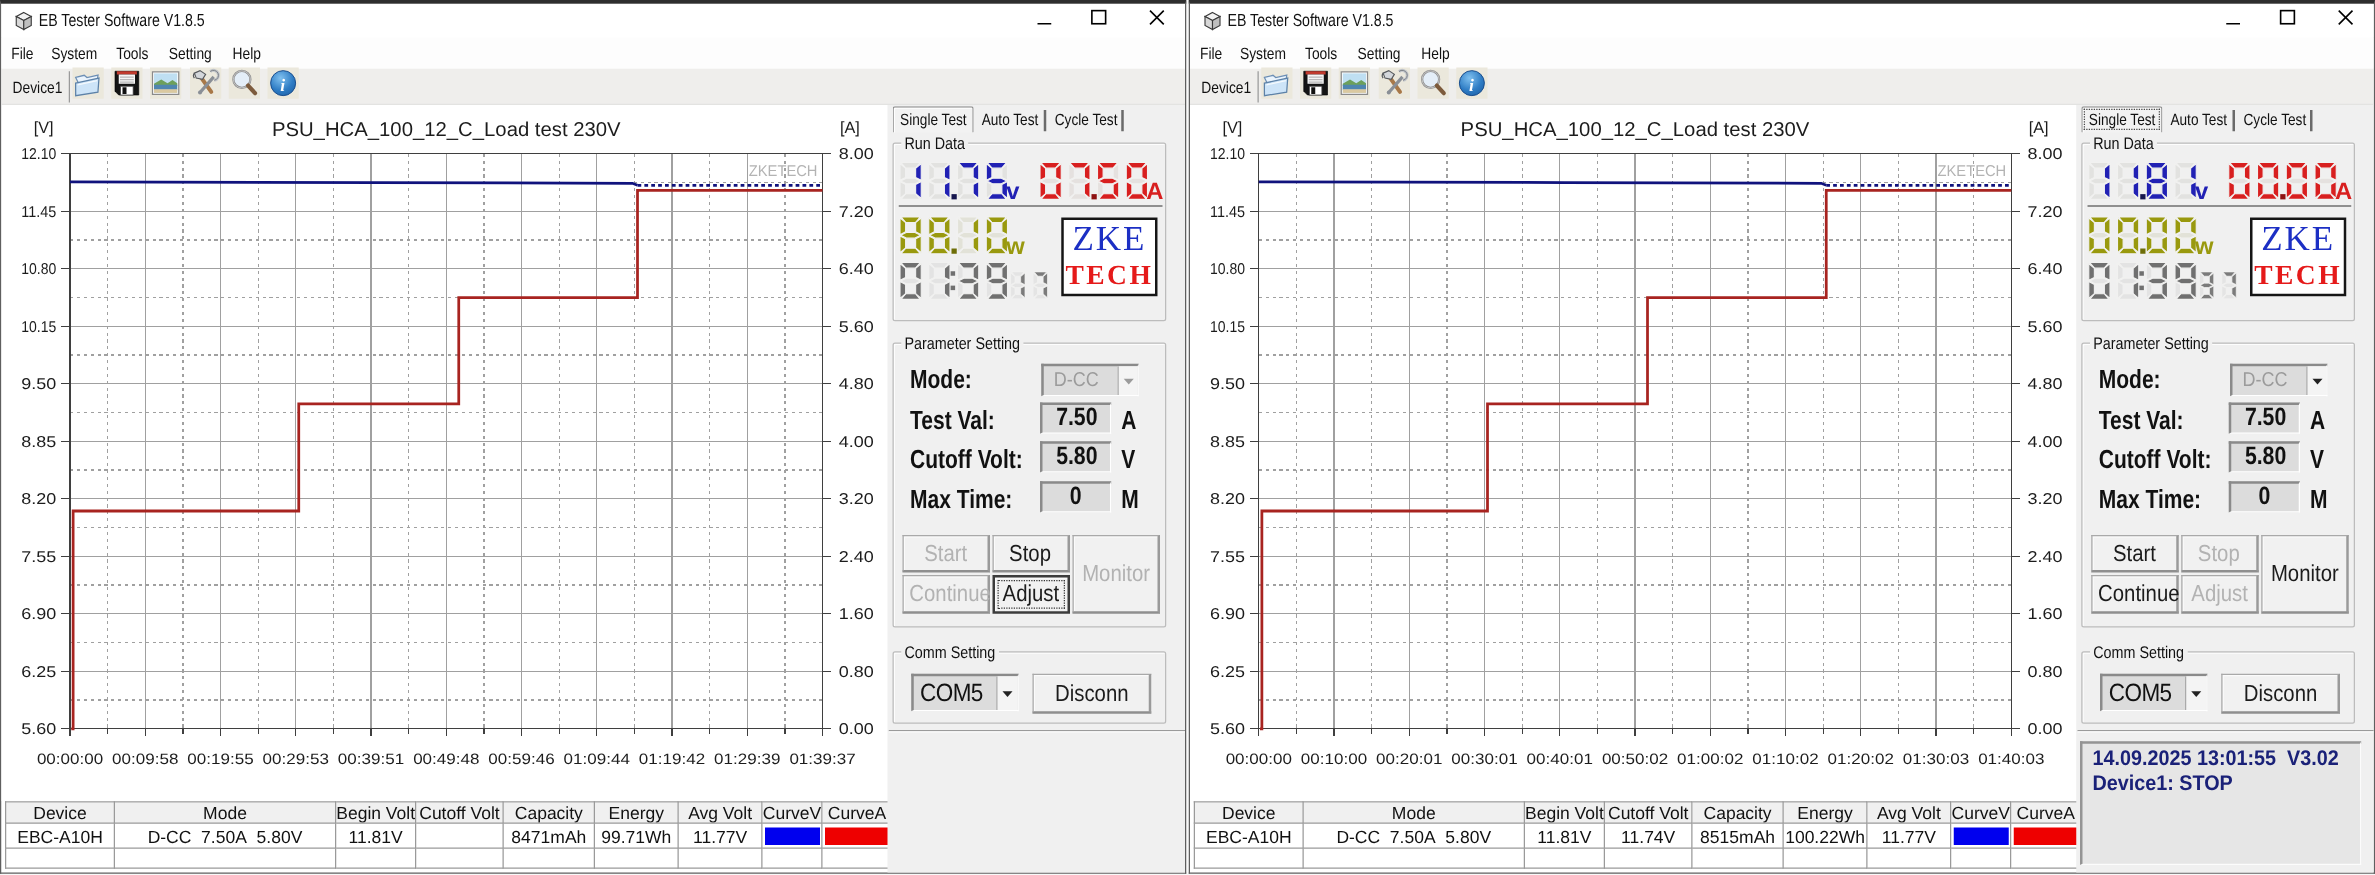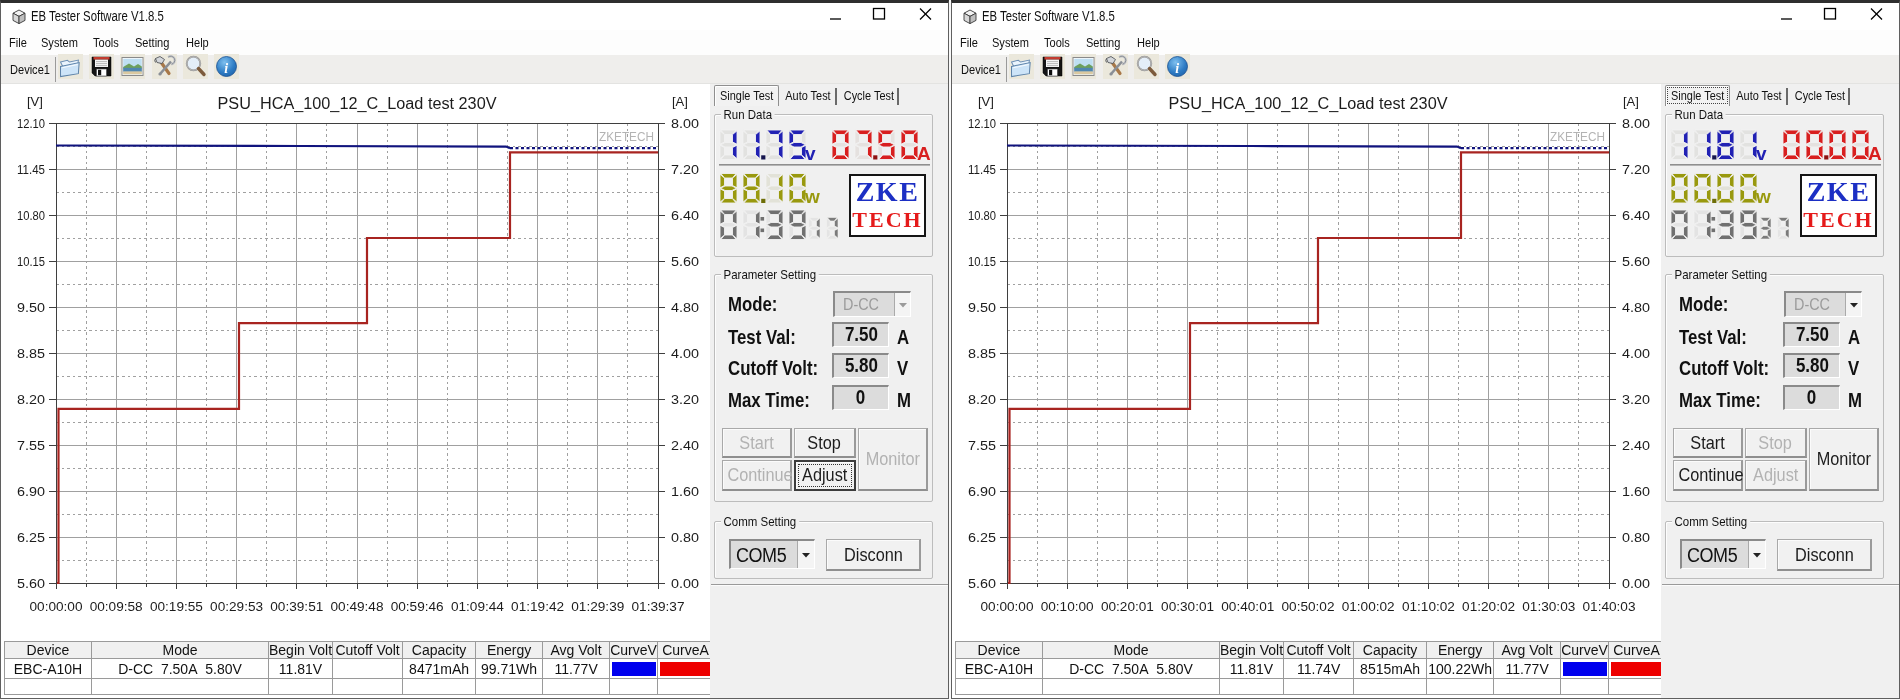--- a/index.html
+++ b/index.html
@@ -35,21 +35,21 @@
 .cobtn{position:absolute;right:0;top:0;height:100%;background:#f4f4f4;border-left:1px solid #aaa;display:flex;align-items:center;justify-content:center}
 .btn{background:#f1f1f1;border:1px solid #a9a9a9;border-bottom:2px solid #8f8f8f;border-right:2px solid #9a9a9a;box-shadow:inset 1px 1px 0 #fbfbfb;text-align:center;font-size:18.5px}
 .btn span{display:inline-block;transform:scaleX(0.88)}
 .btn.en{color:#1c1c1c}
 .btn.dis{color:#b2b2b2}
 .btn.foc{border:2px solid #3c3c3c;outline:1px dotted #333;outline-offset:-5px}
 .hsep{width:237px;height:2px;border-top:1px solid #9a9a9a;border-bottom:1px solid #fcfcfc}
 .status{width:225px;height:99px;background:#e6e6e6;border-top:2px solid #949494;border-left:2px solid #949494;border-bottom:1px solid #fcfcfc;border-right:1px solid #fcfcfc;font-size:17px;font-weight:bold;color:#1a2178;padding:2px 0 0 8px;line-height:20px;white-space:nowrap;overflow:hidden}
 .status div{transform:scaleX(0.93);transform-origin:0 50%}
 .zke{width:77px;height:63px;background:#fff;border:2px solid #151515;text-align:center;overflow:hidden}
-.z1{font-family:"Liberation Serif",serif;font-weight:bold;font-size:28px;color:#1c2fc4;letter-spacing:1.5px;line-height:31px;margin-top:0px}
+.z1{font-family:"Liberation Serif",serif;font-weight:normal;font-size:28px;color:#1c2fc4;letter-spacing:1.5px;line-height:31px;margin-top:0px}
 .z2{font-family:"Liberation Serif",serif;font-weight:bold;font-size:22px;color:#e51a1a;letter-spacing:2px;line-height:25px}
 </style></head><body>
 <div class="win" style="left:0px">
     <div class="tbar"></div>
     <svg width="16" height="16" viewBox="0 0 16 16" style="position:absolute;left:10px;top:6px">
 <polygon points="8,1 14,4.2 8,7.4 2,4.2" fill="#f2f2f2" stroke="#3a3a3a" stroke-width="0.9"></polygon>
 <polygon points="2,4.2 8,7.4 8,14.6 2,11.4" fill="#d8d8d8" stroke="#3a3a3a" stroke-width="0.9"></polygon>
 <polygon points="14,4.2 8,7.4 8,14.6 14,11.4" fill="#bfbfbf" stroke="#3a3a3a" stroke-width="0.9"></polygon>
 </svg>
     <span class="ttext">EB Tester Software V1.8.5</span>
@@ -915,12 +915,16 @@
     <div class="combo" style="left:728px;top:536px;width:86px;height:30px">
 <span class="cotext" style="color:#111;font-size:20px;left:5px;top:3px;letter-spacing:-0.5px">COM5</span>
 <span class="cobtn" style="width:17px">
         <svg width="10" height="6" viewBox="0 0 10 6">
           <polygon points="1,1 9,1 5,5.5" fill="#222"></polygon>
         </svg>
       </span>
     </div>
     <div class="btn en" style="left:825px;top:536px;width:95px;height:32px;line-height:29px"><span>Disconn</span></div>
     <div class="hsep" style="left:710px;top:581px"></div>
+    <div class="status" style="left:712px;top:590px">
+      <div>14.09.2025 13:01:55&nbsp; V3.02</div>
+      <div>Device1: STOP</div>
+    </div>
   </div>
 </body></html>

